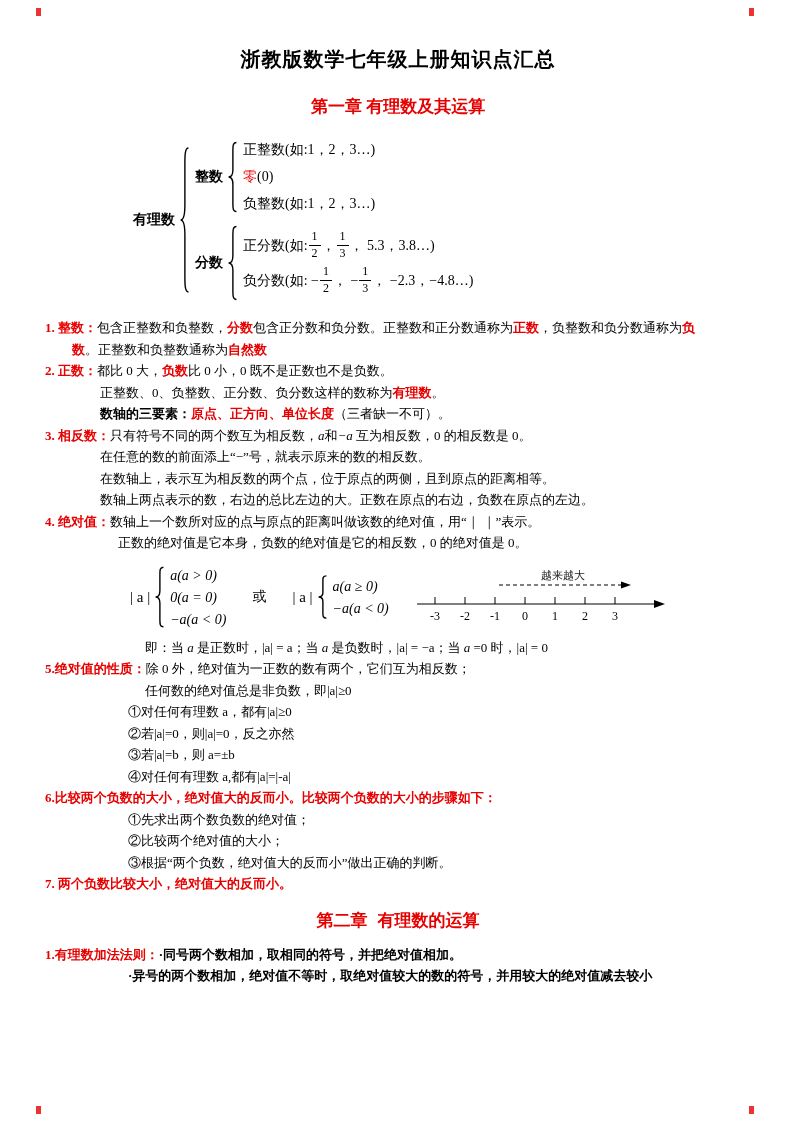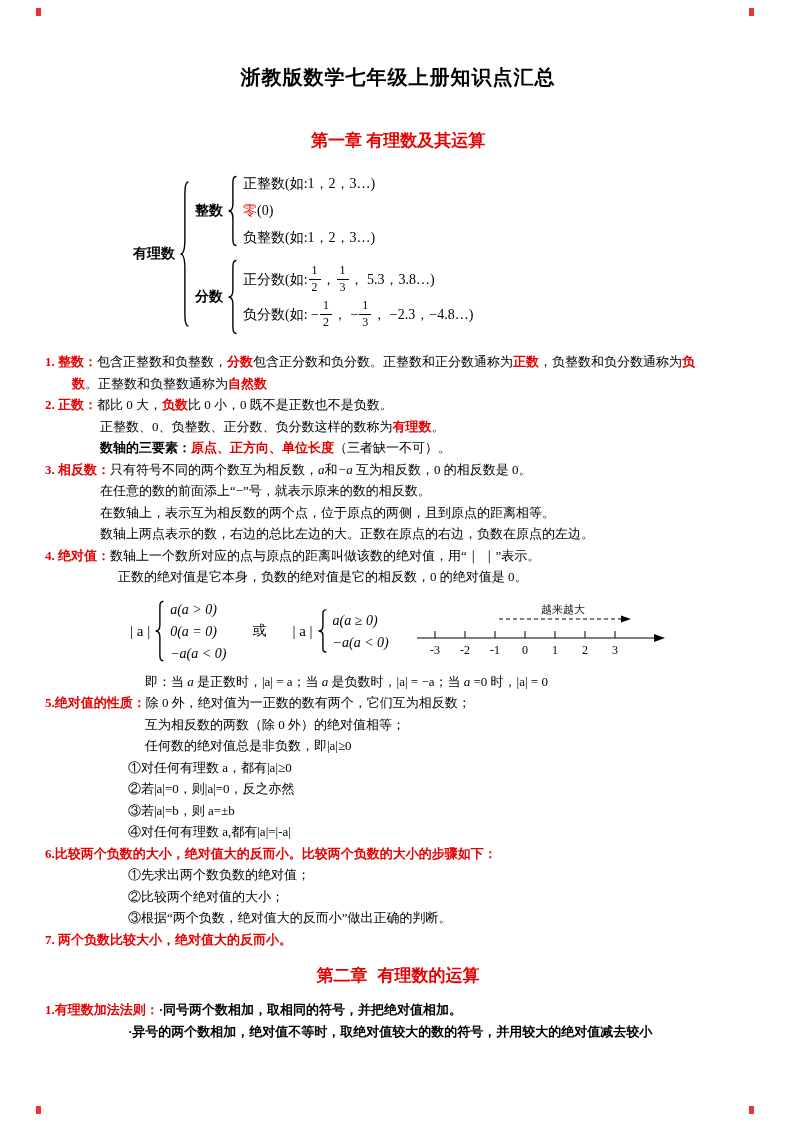--- a/index.html
+++ b/index.html
@@ -2,23 +2,23 @@
 <html style="--red: #e60000;"><head>
 <meta charset="utf-8">
 <style>
   *{margin:0;padding:0;box-sizing:border-box;}
   html,body{background:#fff;}
   body{
     width:793px;height:1122px;position:relative;overflow:hidden;
     font-family:"Liberation Serif","DejaVu Serif",serif;
     color:#000;
   }
-  .page{padding:64px 42px 0 45px;}
+  .page{padding:46px 42px 0 45px;}
   .title{text-align:center;font-size:20px;font-weight:bold;letter-spacing:1px;}
-  .chapter{text-align:center;color:var(--red,#e60000);font-size:17px;font-weight:bold;margin-top:38px;}
+  .chapter{text-align:center;color:var(--red,#e60000);font-size:17px;font-weight:bold;margin-top:22px;}
   .chapter2{margin-top:14px;font-family:Liberation Mono, monospace;}
 
   
   .diagram{margin:20px 0 4px 88px;font-size:14px;}
   .dg-row{display:flex;align-items:center;}
   .dg-col{display:flex;flex-direction:column;gap:4px;}
   .dg-groups{gap:10px;}
   .dg-item{display:flex;align-items:center;white-space:nowrap;min-height:23px;line-height:23px;}
   .dg-label{white-space:nowrap;font-weight:bold;}
   .brace-svg{width:11px;margin:0 5px 0 4px;flex:none;display:block;}
@@ -198,21 +198,20 @@
         <line x1="170" y1="29" x2="170" y2="36" stroke="#000" stroke-width="1"></line>
         <text x="170" y="52" text-anchor="middle" font-size="12" fill="#000">2</text>
         <line x1="200" y1="29" x2="200" y2="36" stroke="#000" stroke-width="1"></line>
         <text x="200" y="52" text-anchor="middle" font-size="12" fill="#000">3</text>
       </svg>
   </div>
 
   <div class="content" style="margin-top:4px">
       <div class="line ind5"><span>即：当 </span><span class="mi">a</span><span> 是正数时，</span><span class="m">|a| = a</span><span>；当 </span><span class="mi">a</span><span> 是负数时，</span><span class="m">|a| = −a</span><span>；当 </span><span class="mi">a</span><span> =0 时，</span><span class="m">|a| = 0</span></div>
       <div class="line ind0"><span class="rb">5.绝对值的性质：</span><span>除 0 外，绝对值为一正数的数有两个，它们互为相反数；</span></div>
-      <div class="line ind5"><span>互为相反数的两数（除 0 外）的绝对值相等；</span></div>
       <div class="line ind5"><span>任何数的绝对值总是非负数，即|a|≥0</span></div>
       <div class="line ind4"><span>①对任何有理数 a，都有|a|≥0</span></div>
       <div class="line ind4"><span>②若|a|=0，则|a|=0，反之亦然</span></div>
       <div class="line ind4"><span>③若|a|=b，则 a=±b</span></div>
       <div class="line ind4"><span>④对任何有理数 a,都有|a|=|-a|</span></div>
       <div class="line ind0"><span class="rb">6.比较两个负数的大小，绝对值大的反而小。比较两个负数的大小的步骤如下：</span></div>
       <div class="line ind4"><span>①先求出两个数负数的绝对值；</span></div>
       <div class="line ind4"><span>②比较两个绝对值的大小；</span></div>
       <div class="line ind4"><span>③根据“两个负数，绝对值大的反而小”做出正确的判断。</span></div>
       <div class="line ind0"><span class="rb">7. 两个负数比较大小，绝对值大的反而小。</span></div>

